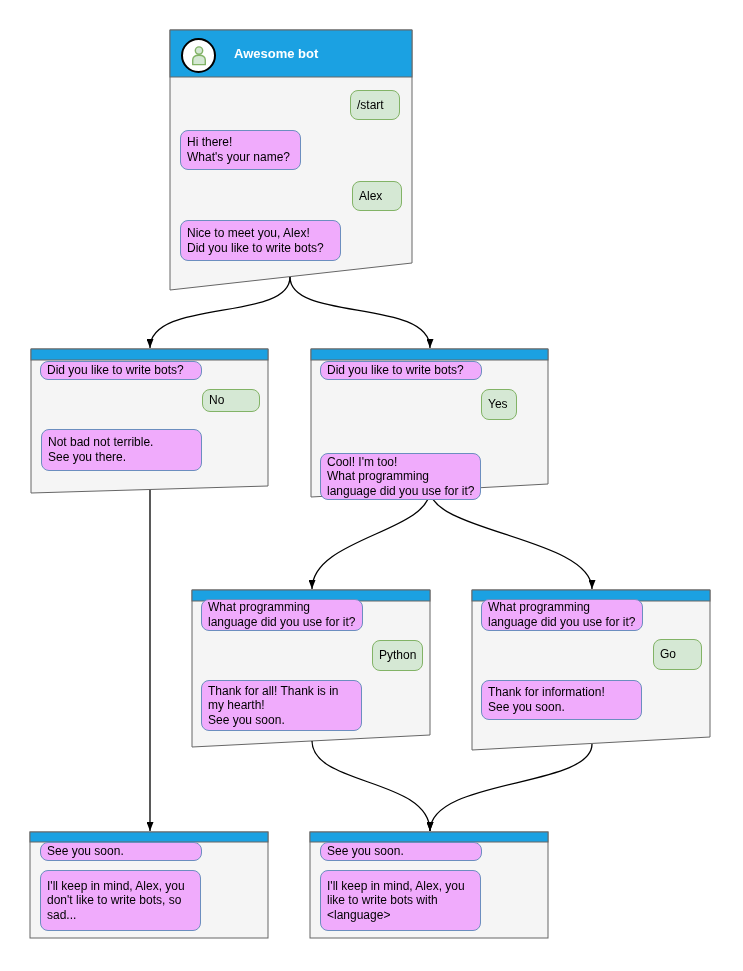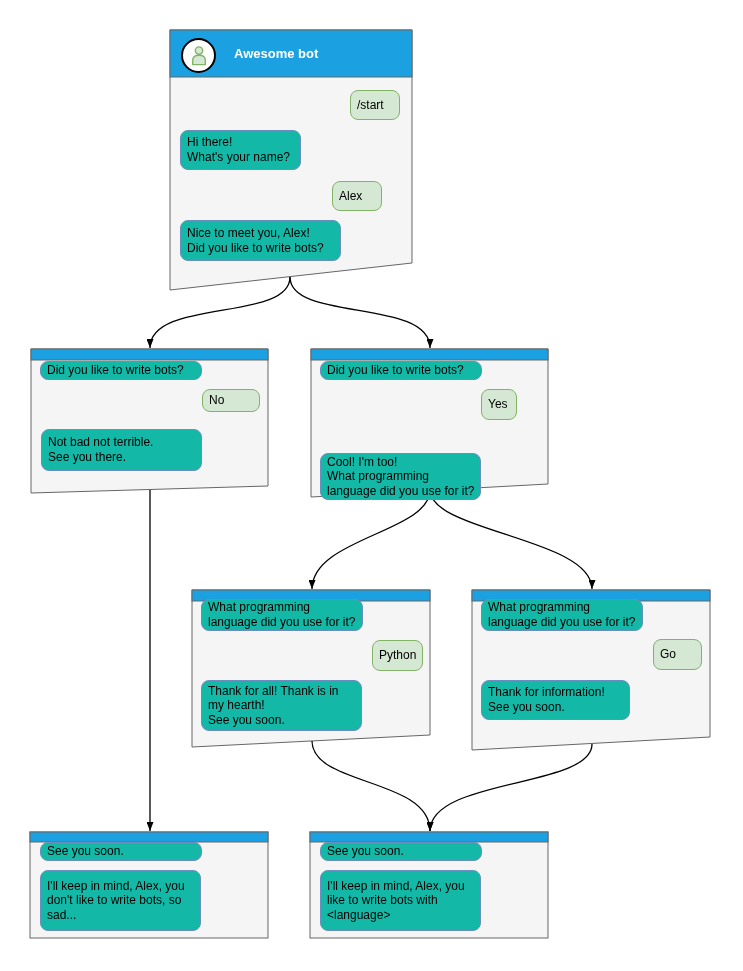--- a/index.html
+++ b/index.html
@@ -25,21 +25,21 @@
     display: flex;
     align-items: center;
     white-space: pre;
     border-radius: 8px;
     padding: 1px 6px;
     font-size: 12px;
     line-height: 14.6px;
     color: #000000;
     z-index: 2;
   }
-  .bot  { background: #14b8a6; border: 1px solid #6c8ebf; }
+  .bot  { background: #f0abfc; border: 1px solid #6c8ebf; }
   .user { background: #d5e8d4; border: 1px solid #82b366; }
   .chat-title {
     position: absolute;
     left: 234px; top: 30px; height: 47px;
     display: flex; align-items: center;
     color: #ffffff;
     font-size: 13px;
     font-weight: bold;
     z-index: 3;
     text-align: center;
@@ -102,21 +102,21 @@
     <svg width="26" height="26" viewBox="0 0 24 24">
       <circle cx="12" cy="7" r="3.4" fill="#d5e8d4" stroke="#82b366" stroke-width="1.3"></circle>
       <path d="M6.2,20 L6.2,15.8 C6.2,12.8 8.6,11.3 12,11.3 C15.4,11.3 17.8,12.8 17.8,15.8 L17.8,20 Z" fill="#d5e8d4" stroke="#82b366" stroke-width="1.3" stroke-linejoin="round"></path>
     </svg>
   </div>
   <div class="chat-title">Awesome bot</div>
 
   <div class="bubble user" style="left:350px;top:90px;width:50px;height:30px">/start</div>
   <div class="bubble bot" style="left:180px;top:130px;width:121px;height:40px">Hi there!
 What's your name?</div>
-  <div class="bubble user" style="left:332px;top:181px;width:50px;height:30px">Alex</div>
+  <div class="bubble user" style="left:352px;top:181px;width:50px;height:30px">Alex</div>
   <div class="bubble bot" style="left:180px;top:220px;width:161px;height:41px">Nice to meet you, Alex!
 Did you like to write bots?</div>
 
   <div class="bubble bot" style="left:40px;top:361px;width:162px;height:19px">Did you like to write bots?</div>
   <div class="bubble user" style="left:202px;top:389px;width:58px;height:23px">No</div>
   <div class="bubble bot" style="left:41px;top:429px;width:161px;height:42px">Not bad not terrible.
 See you there.</div>
 
   <div class="bubble bot" style="left:320px;top:361px;width:162px;height:19px">Did you like to write bots?</div>
   <div class="bubble user" style="left:481px;top:389px;width:36px;height:31px">Yes</div>
@@ -127,21 +127,21 @@
   <div class="bubble bot" style="left:201px;top:599px;width:162px;height:32px">What programming
 language did you use for it?</div>
   <div class="bubble user" style="left:372px;top:640px;width:51px;height:31px">Python</div>
   <div class="bubble bot" style="left:201px;top:680px;width:161px;height:51px">Thank for all! Thank is in
 my hearth!
 See you soon.</div>
 
   <div class="bubble bot" style="left:481px;top:599px;width:162px;height:32px">What programming
 language did you use for it?</div>
   <div class="bubble user" style="left:653px;top:639px;width:49px;height:31px">Go</div>
-  <div class="bubble bot" style="left:481px;top:680px;width:149px;height:40px">Thank for information!
+  <div class="bubble bot" style="left:481px;top:680px;width:161px;height:40px">Thank for information!
 See you soon.</div>
 
   <div class="bubble bot" style="left:40px;top:842px;width:162px;height:19px">See you soon.</div>
   <div class="bubble bot" style="left:40px;top:870px;width:161px;height:61px">I'll keep in mind, Alex, you
 don't like to write bots, so
 sad...</div>
 
   <div class="bubble bot" style="left:320px;top:842px;width:162px;height:19px">See you soon.</div>
   <div class="bubble bot" style="left:320px;top:870px;width:161px;height:61px">I'll keep in mind, Alex, you
 like to write bots with

